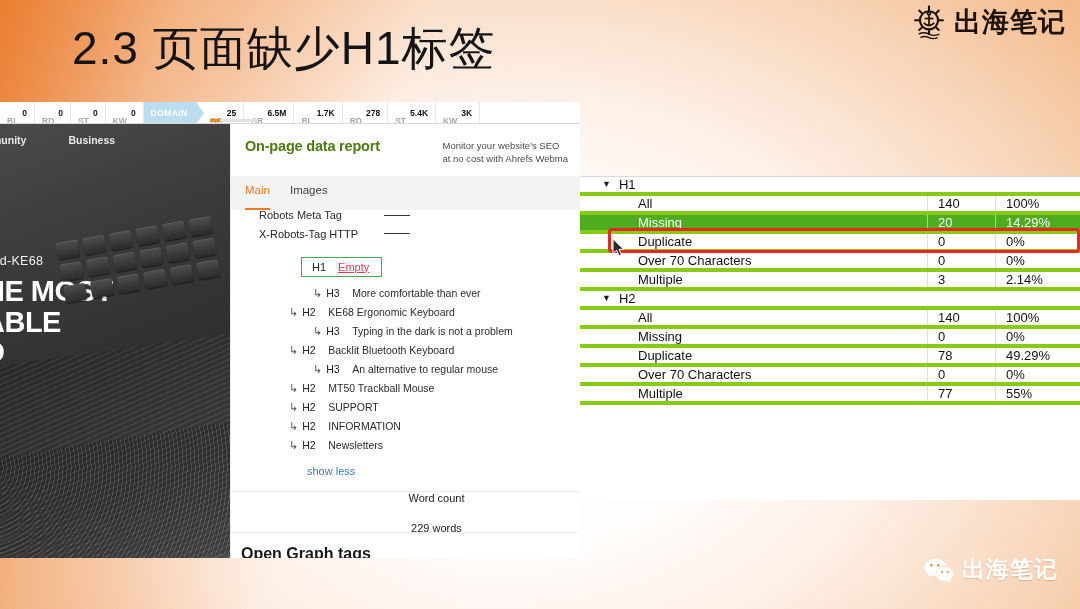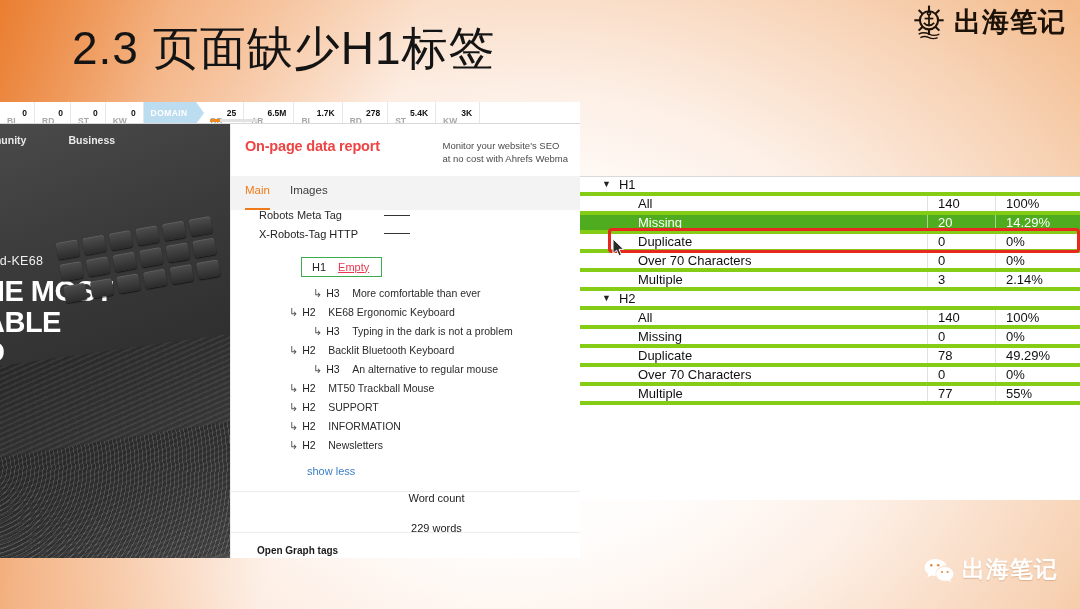--- a/index.html
+++ b/index.html
@@ -143,21 +143,21 @@
   
   .panel {
     position:absolute; left:230px; top:22px; width:350px; height:434px;
     background:#ffffff; overflow:hidden;
     border-left:1px solid #ececec;
   }
   .panel-head {
     display:flex; align-items:flex-start; justify-content:space-between;
     padding:14px 12px 10px 14px;
   }
-  .panel-title { font-size:14.5px; font-weight:700; color:#ef4444; letter-spacing:-.2px; }
+  .panel-title { font-size:14.5px; font-weight:700; color:#4d7c0f; letter-spacing:-.2px; }
   .panel-note {
     font-size:9.5px; color:#4b4b4b; line-height:1.35; text-align:left;
     padding-top:2px; white-space:nowrap;
   }
   .tabs {
     background:#f3f3f3; padding:8px 14px 0 14px; height:34px;
     display:flex; gap:20px; position:relative;
   }
   .tab { font-size:11.5px; color:#3d3d3d; padding-bottom:7px; }
   .tab.active { color:#f07a1a; border-bottom:2.5px solid #f07a1a; font-weight:500; }
@@ -185,21 +185,21 @@
   .titem .txt { color:#2b2b2b; }
   .lvl2 { padding-left:44px; }
   .lvl3 { padding-left:68px; }
   .showless { padding-left:62px; margin-top:10px; font-size:11px; color:#3c7ec4; }
 
   .wordcount {
     margin-top:14px; border-top:1px solid #ececec; border-bottom:1px solid #ececec;
     height:42px; display:flex; align-items:center; padding-left:62px; gap:18px;
     font-size:11px; color:#222;flex-direction:column;
   }
-  .ogtags { padding:12px 0 0 26px; font-size:10px; font-weight:700; color:#1a1a1a; }
+  .ogtags { padding:12px 0 0 10px; font-size:16px; font-weight:700; color:#1a1a1a; }
 
   
   .table {
     position:absolute; left:580px; top:74px; width:500px; height:324px;
     background:#ffffff; font-size:13px; color:#111;
     border-top:1px solid #d9d9d9;
   }
   .trow { display:flex; height:19px; align-items:center; border-bottom:4px solid #84cc16; }
   .trow.group .c-label { padding-left:22px; font-weight:400; }
   .c-label { flex:1 1 auto; padding-left:58px; white-space:nowrap; }

